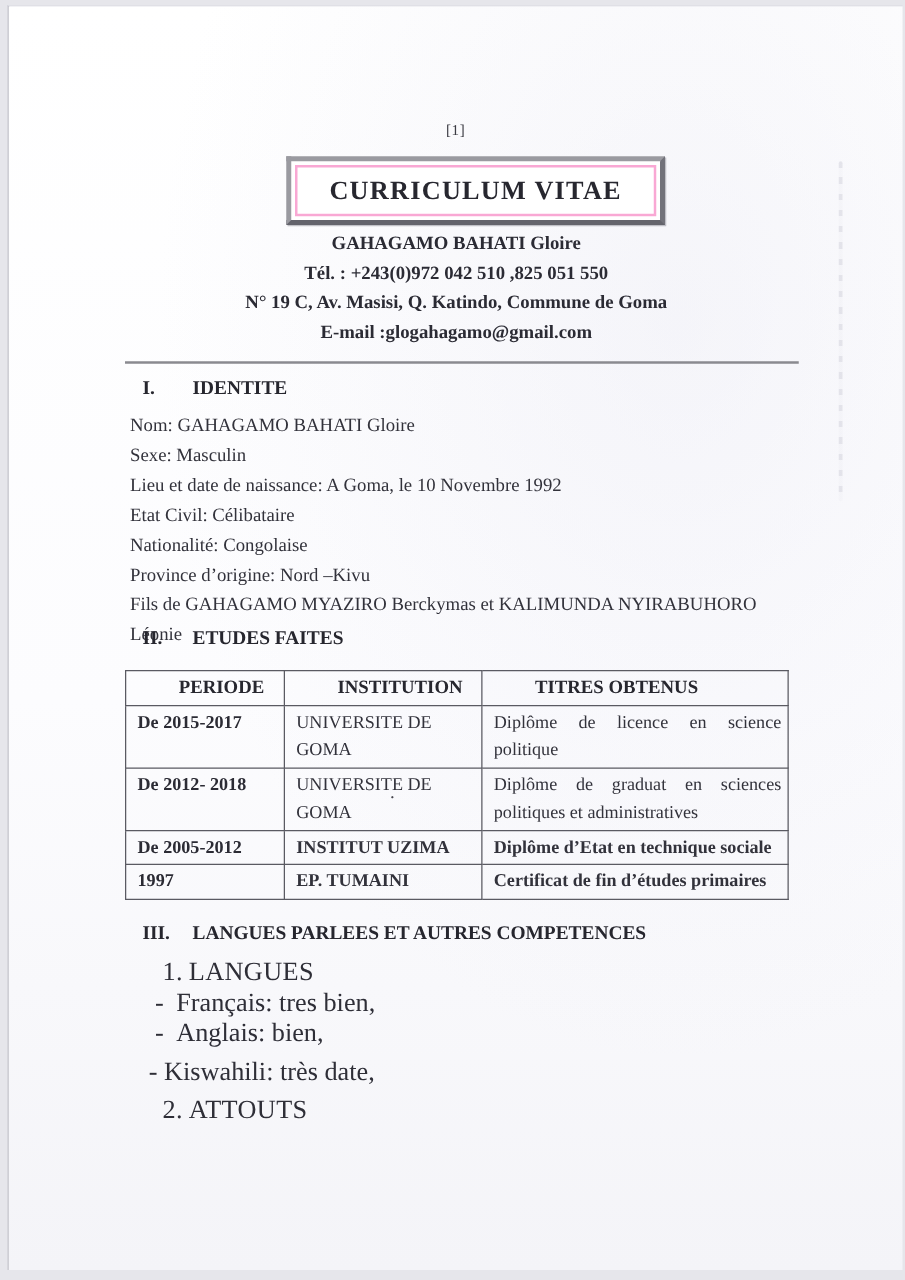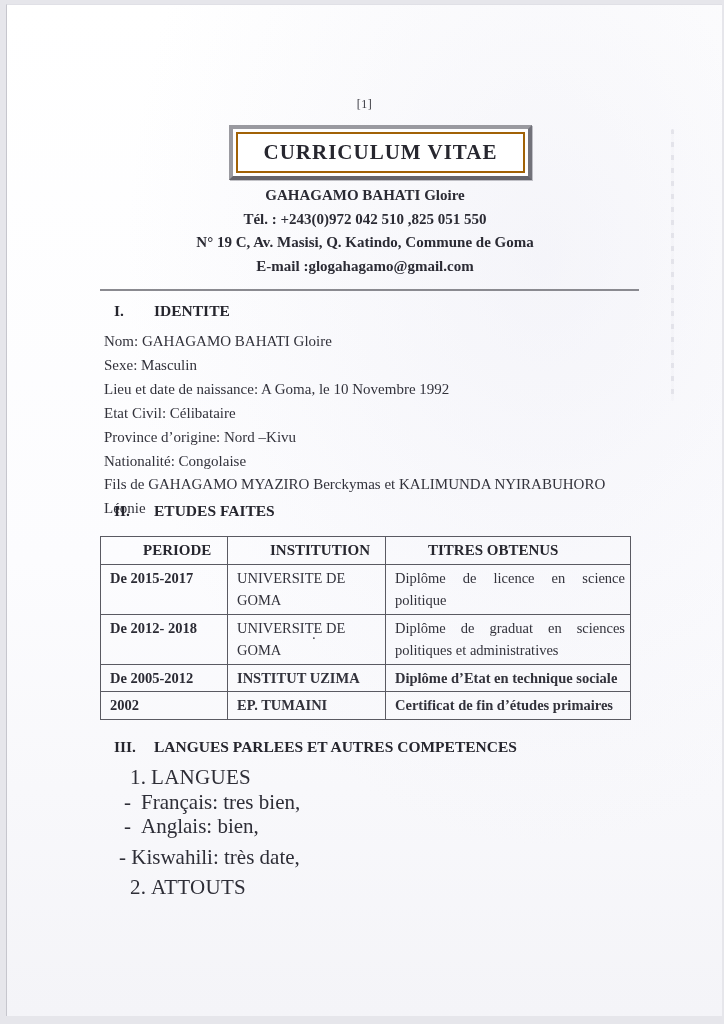--- a/index.html
+++ b/index.html
@@ -25,21 +25,21 @@
   }
   .title-box {
     position:absolute; left:222px; top:120px; width:303px; height:55px;
     background:#fff;
     border:4px solid;
     border-color:#9a9aa0 #72727a #64646c #9a9aa0;
     box-shadow:1px 1px 0 rgba(90,90,100,0.35);
   }
   .title-box-inner {
     position:absolute; inset:3px;
-    border:2px solid #a16207;
+    border:2px solid #f9a8d4;
     display:flex; align-items:center; justify-content:center;
   }
   .title-text {
     font-weight:bold; font-size:21px; letter-spacing:1px; color:#27272f;
   }
   .contact {
     position:absolute; left:88px; top:179px; width:540px;
     text-align:center; font-weight:bold; font-size:15px;
     line-height:23.5px; color:#2b2b34;
   }
@@ -128,22 +128,22 @@
 
   <div class="sec-head" id="sec1-head">
     <span class="numeral">I.</span><span>IDENTITE</span>
   </div>
 
   <ul class="identity">
     <li>Nom: GAHAGAMO BAHATI Gloire</li>
     <li>Sexe: Masculin</li>
     <li>Lieu et date de naissance: A Goma, le 10 Novembre 1992</li>
     <li>Etat Civil: Célibataire</li>
+    <li>Nationalité: Congolaise</li>
     <li>Province d’origine: Nord –Kivu</li>
-    <li>Nationalité: Congolaise</li>
     <li>Fils de GAHAGAMO MYAZIRO Berckymas et KALIMUNDA NYIRABUHORO Léonie</li>
   </ul>
 
   <div class="sec-head" id="sec2-head">
     <span class="numeral">II.</span><span>ETUDES FAITES</span>
   </div>
 
   <table class="edu">
     <colgroup>
         <col class="c1">
@@ -167,21 +167,21 @@
         <td class="period">De 2012- 2018</td>
         <td>UNIVERSITE DE GOMA</td>
         <td class="titre">Diplôme de graduat en sciences politiques et administratives</td>
       </tr>
       <tr class="r-short">
         <td class="period">De 2005-2012</td>
         <td>INSTITUT UZIMA</td>
         <td>Diplôme d’Etat en technique sociale</td>
       </tr>
       <tr class="r-short">
-        <td class="period">2002</td>
+        <td class="period">1997</td>
         <td>EP. TUMAINI</td>
         <td>Certificat de fin d’études primaires</td>
       </tr>
     </tbody>
   </table>
 
   <span class="stray-dot">.</span>
 
   <div class="sec-head" id="sec3-head">
     <span class="numeral">III.</span><span>LANGUES PARLEES ET AUTRES COMPETENCES</span>

